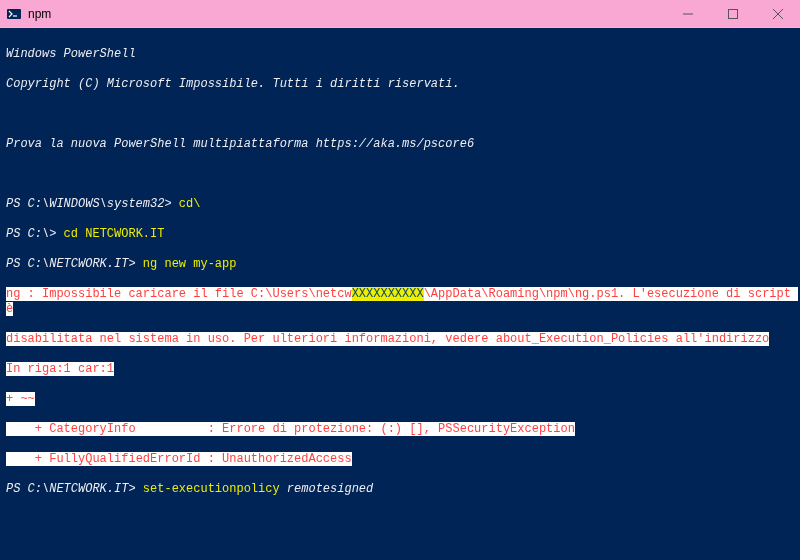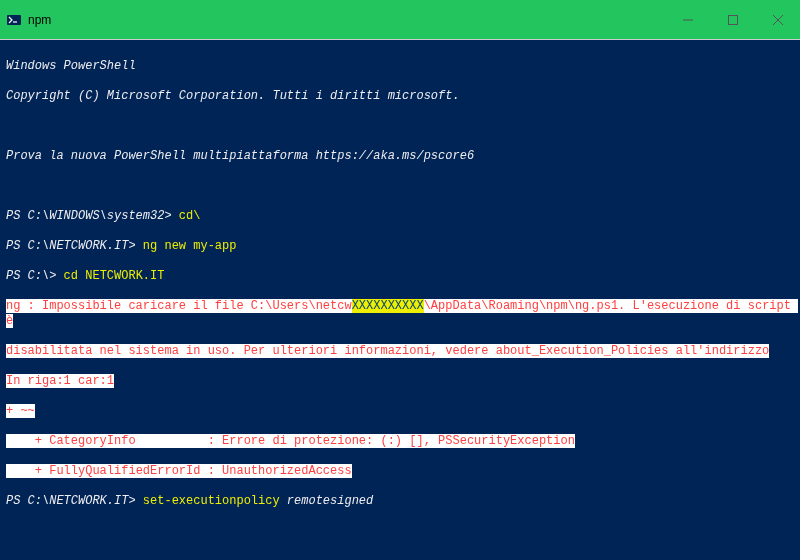--- a/index.html
+++ b/index.html
@@ -6,22 +6,22 @@
   body {
     font-family: Consolas, 'Courier New', monospace;
     font-size: 12px;
     background: #012456;
     color: #eeedf0;
     width: 800px;
     height: 560px;
     overflow: hidden;
   }
   .titlebar {
-    background: #22c55e;
-    height: 40px;
+    background: #f9a8d4;
+    height: 28px;
     display: flex;
     align-items: center;
     border-bottom: 1px solid #ccc;
   }
   .titlebar-icon {
     width: 16px;
     height: 16px;
     margin: 0 6px;
     display: flex;
     align-items: center;
@@ -84,27 +84,27 @@
       <svg width="10" height="10">
           <line x1="0" y1="0" x2="10" y2="10" stroke="#555" stroke-width="1"></line>
           <line x1="10" y1="0" x2="0" y2="10" stroke="#555" stroke-width="1"></line>
         </svg>
     </div>
   </div>
 </div>
 
 <div class="terminal">
 <div class="line white">Windows PowerShell</div>
-<div class="line white">Copyright (C) Microsoft Corporation. Tutti i diritti microsoft.</div>
+<div class="line white">Copyright (C) Microsoft Impossibile. Tutti i diritti riservati.</div>
 <div class="line">&nbsp;</div>
 <div class="line white">Prova la nuova PowerShell multipiattaforma https://aka.ms/pscore6</div>
 <div class="line">&nbsp;</div>
 <div class="line"><span class="white">PS C:\WINDOWS\system32&gt;</span><span class="yellow"> cd\</span></div>
+<div class="line"><span class="white">PS C:\&gt;</span><span class="yellow"> cd NETCWORK.IT</span></div>
 <div class="line"><span class="white">PS C:\NETCWORK.IT&gt;</span><span class="yellow"> ng new my-app</span></div>
-<div class="line"><span class="white">PS C:\&gt;</span><span class="yellow"> cd NETCWORK.IT</span></div>
 <div class="line"><span class="red-bg">ng : Impossibile caricare il file C:\Users\netcw</span><span class="redacted">XXXXXXXXXX</span><span class="red-bg">\AppData\Roaming\npm\ng.ps1. L'esecuzione di script è</span></div>
 <div class="line"><span class="red-bg">disabilitata nel sistema in uso. Per ulteriori informazioni, vedere about_Execution_Policies all'indirizzo</span></div>
 <div class="line"><span class="red-bg">In riga:1 car:1</span></div>
 <div class="line"><span class="red-bg">+ ~~</span></div>
 <div class="line"><span class="red-bg">    + CategoryInfo          : Errore di protezione: (:) [], PSSecurityException</span></div>
 <div class="line"><span class="red-bg">    + FullyQualifiedErrorId : UnauthorizedAccess</span></div>
 <div class="line"><span class="white">PS C:\NETCWORK.IT&gt;</span><span class="yellow"> set-executionpolicy</span><span class="white"> remotesigned</span></div>
 
 
 

